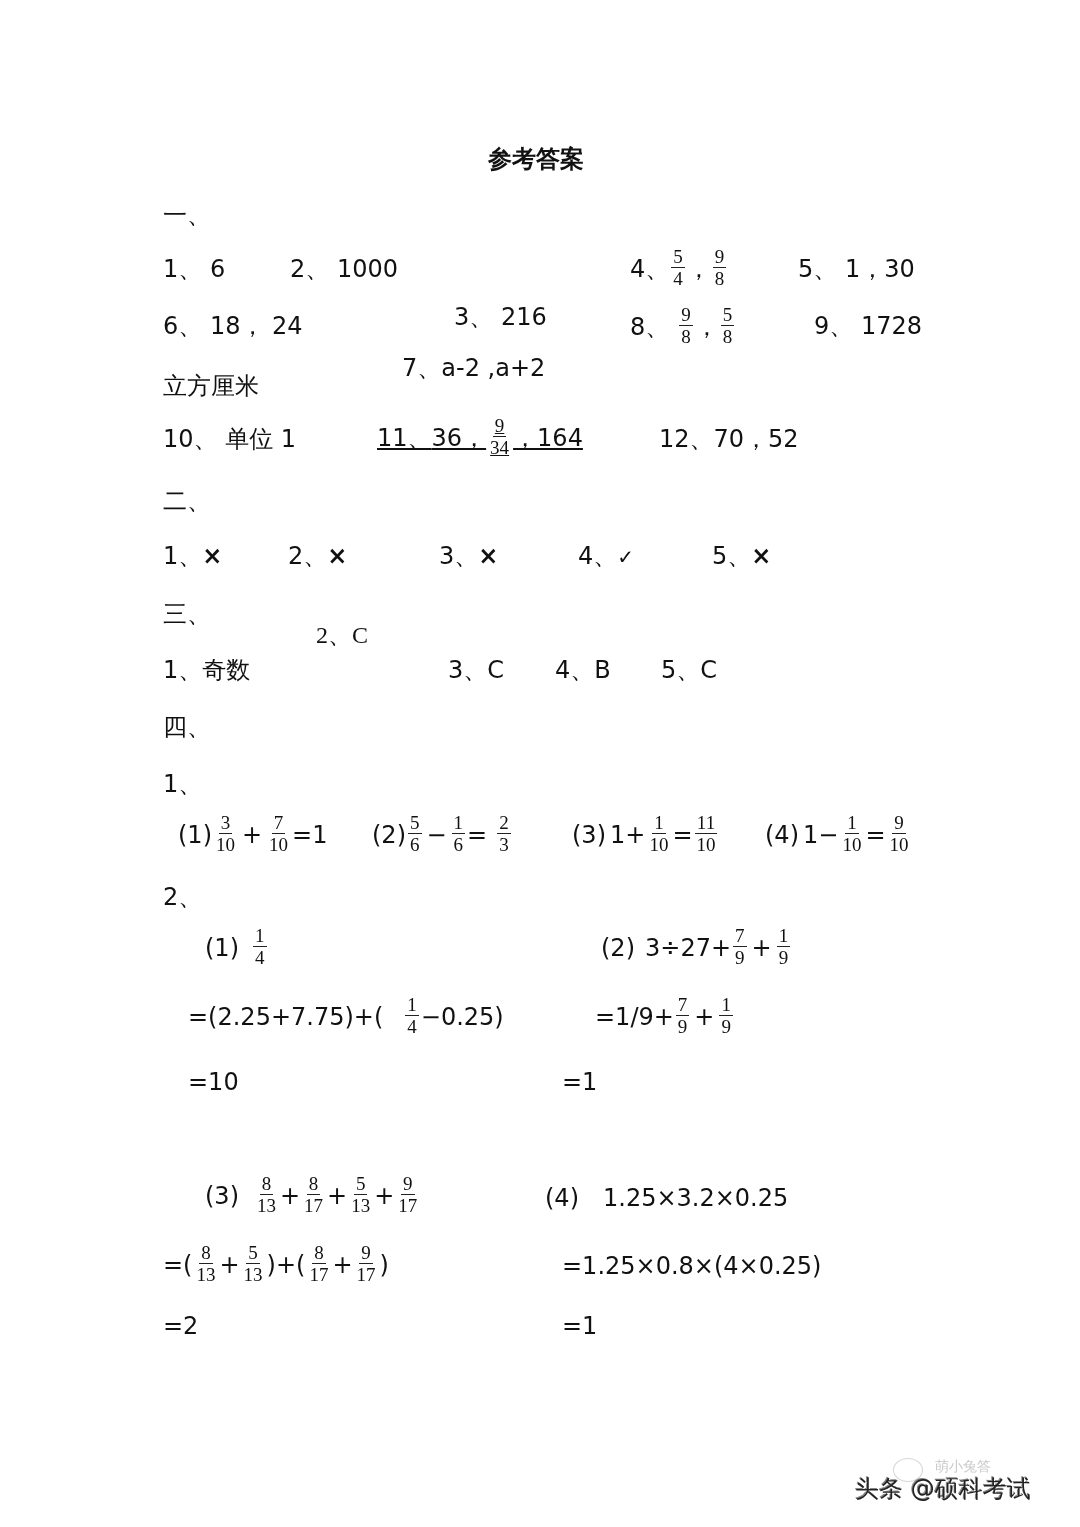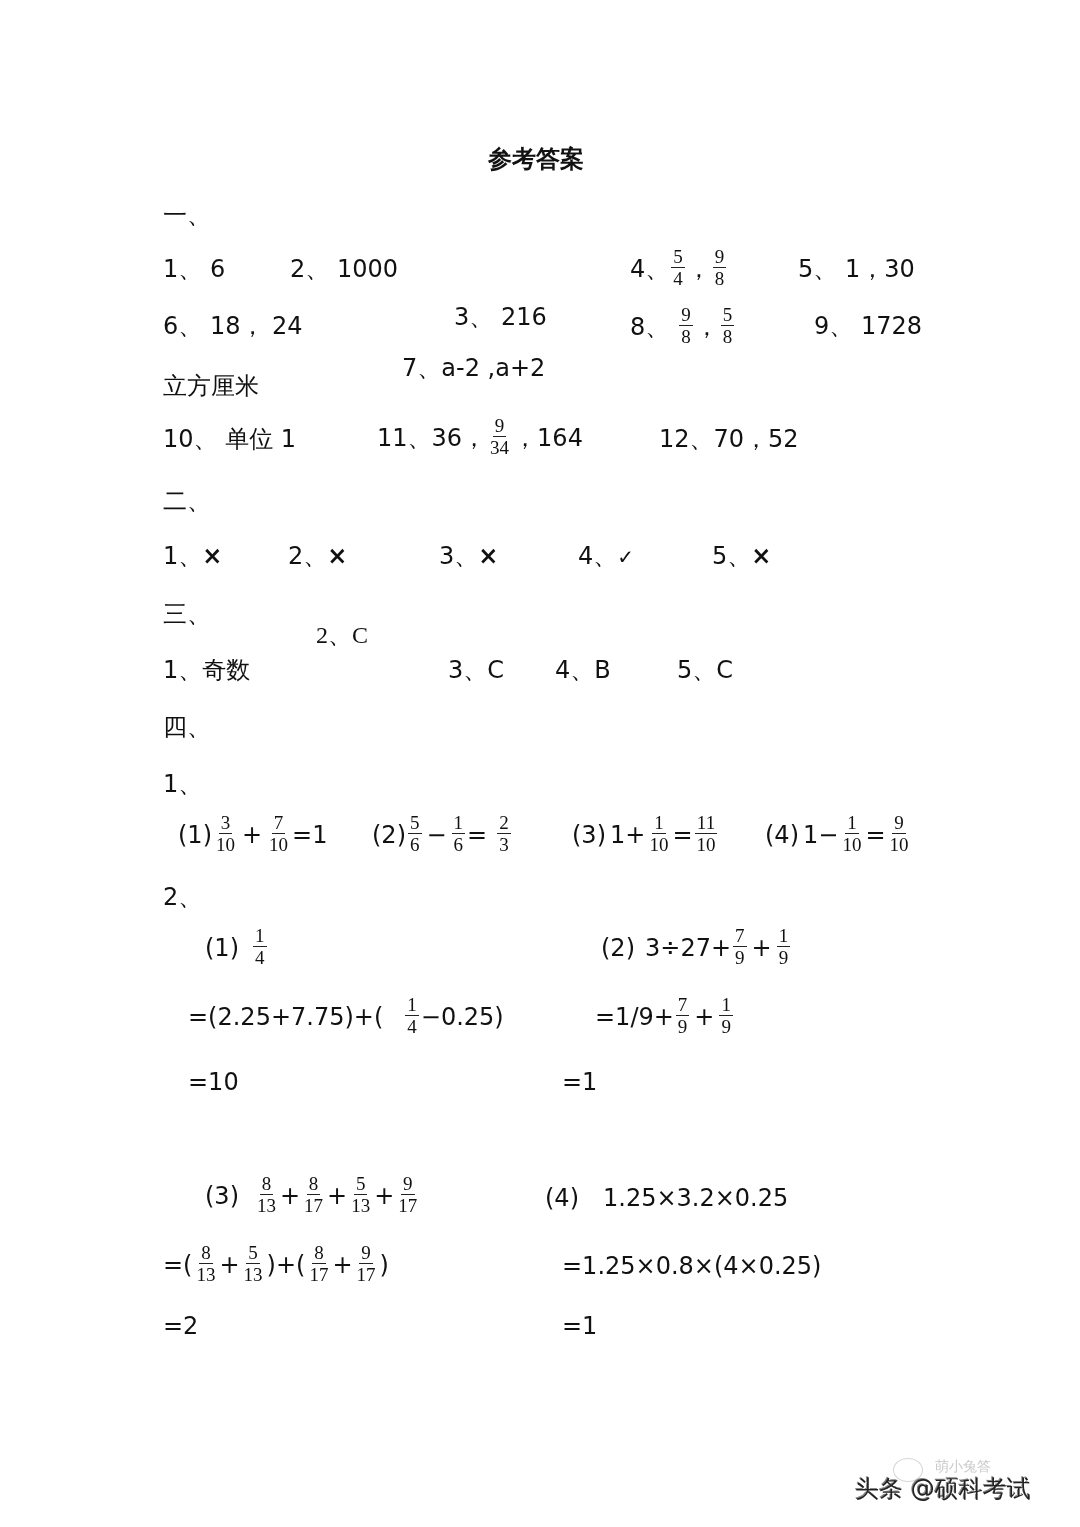--- a/index.html
+++ b/index.html
@@ -86,21 +86,21 @@
 </div>
 <div class="t" style="left:814px; top:311px;">
   <span>9、</span> <span>1728</span>
 </div>
 
 <div class="t" style="left:163px; top:371px;">立方厘米</div>
 
 <div class="t" style="left:163px; top:424px;">
   <span>10、</span> <span>单位 1</span>
 </div>
-<div class="t row" style="left:377px; top:416px;">
+<div class="t row" style="left:377px; top:416px;text-decoration:underline;">
   <span>11、</span>
     <span>36，</span>
   <span class="frac">
       <span class="num">9</span>
       <span class="den">34</span>
     </span>
   <span>，164</span>
 </div>
 <div class="t" style="left:659px; top:424px;">
   <span>12、</span><span>70，52</span>
@@ -129,21 +129,21 @@
 </div>
 <div class="t" style="left:316px; top:620px;font-family:Liberation Serif, serif;">
   <span>2、</span><span>C</span>
 </div>
 <div class="t" style="left:448px; top:655px;">
   <span>3、</span><span>C</span>
 </div>
 <div class="t" style="left:555px; top:655px;">
   <span>4、</span><span>B</span>
 </div>
-<div class="t" style="left:661px; top:655px;margin-left:16px;">
+<div class="t" style="left:661px; top:655px;">
   <span>5、</span><span>C</span>
 </div>
 
 <div class="t" style="left:163px; top:712px;">四、</div>
 <div class="t" style="left:163px; top:769px;">1、</div>
 
 <div class="t row" style="left:178px; top:813px;">
   <span>(1)</span>
   <span class="frac">
       <span class="num">3</span>

